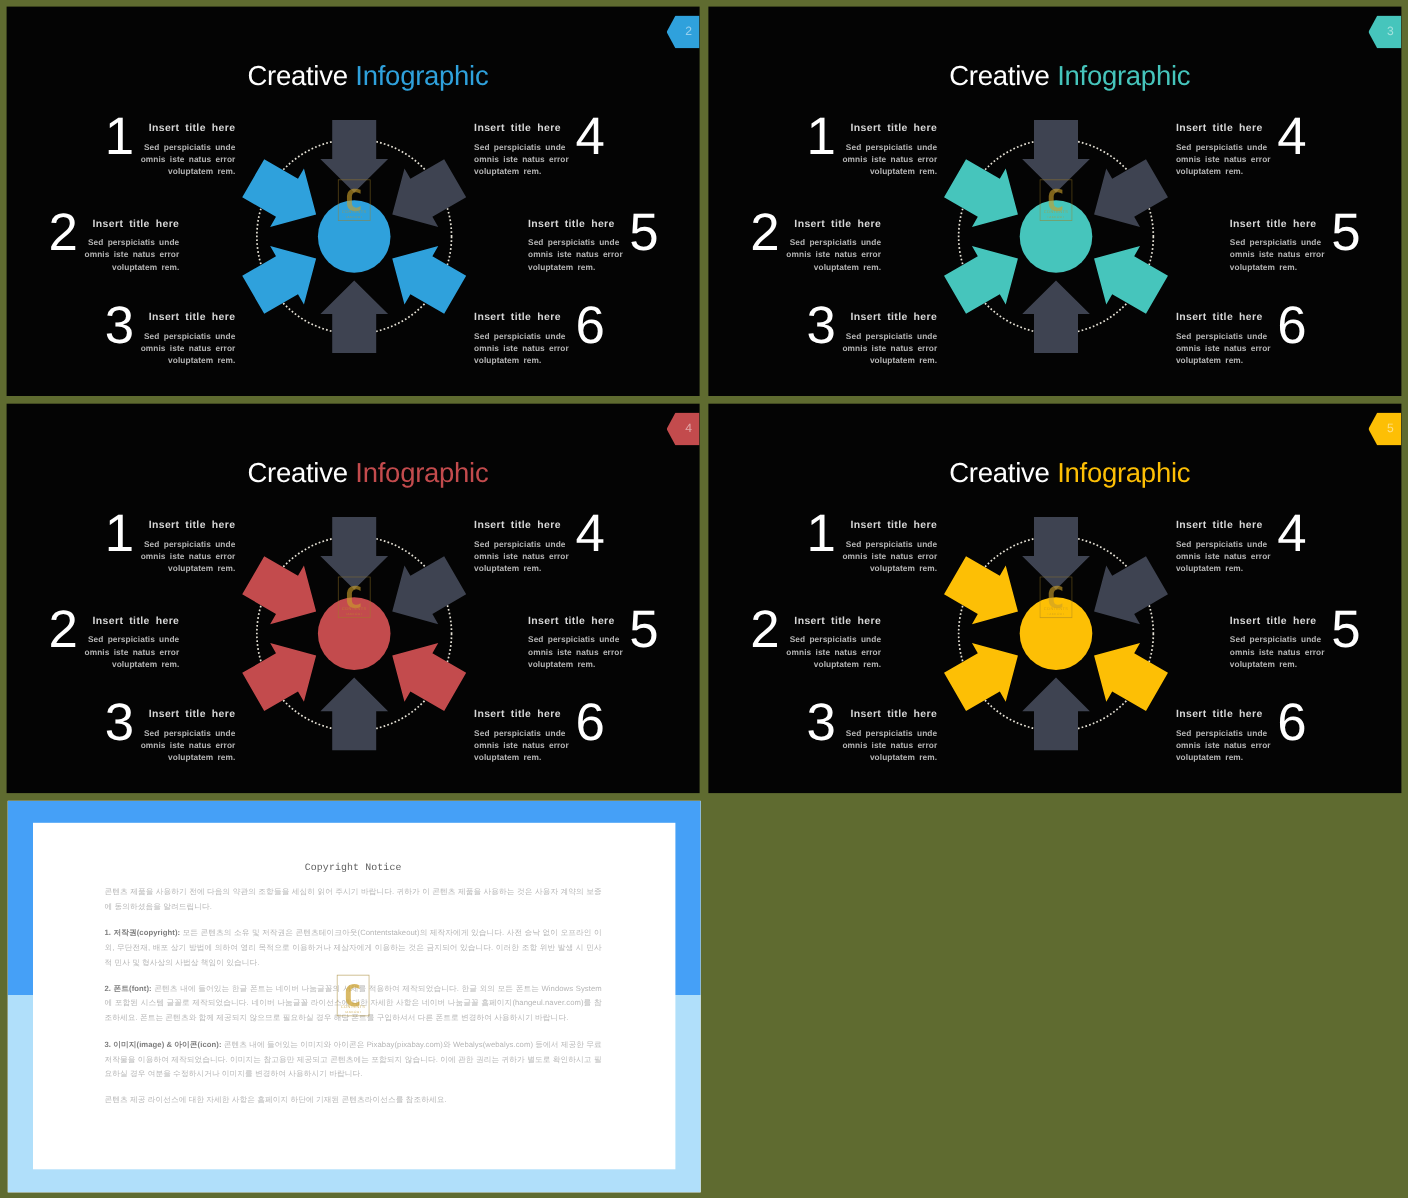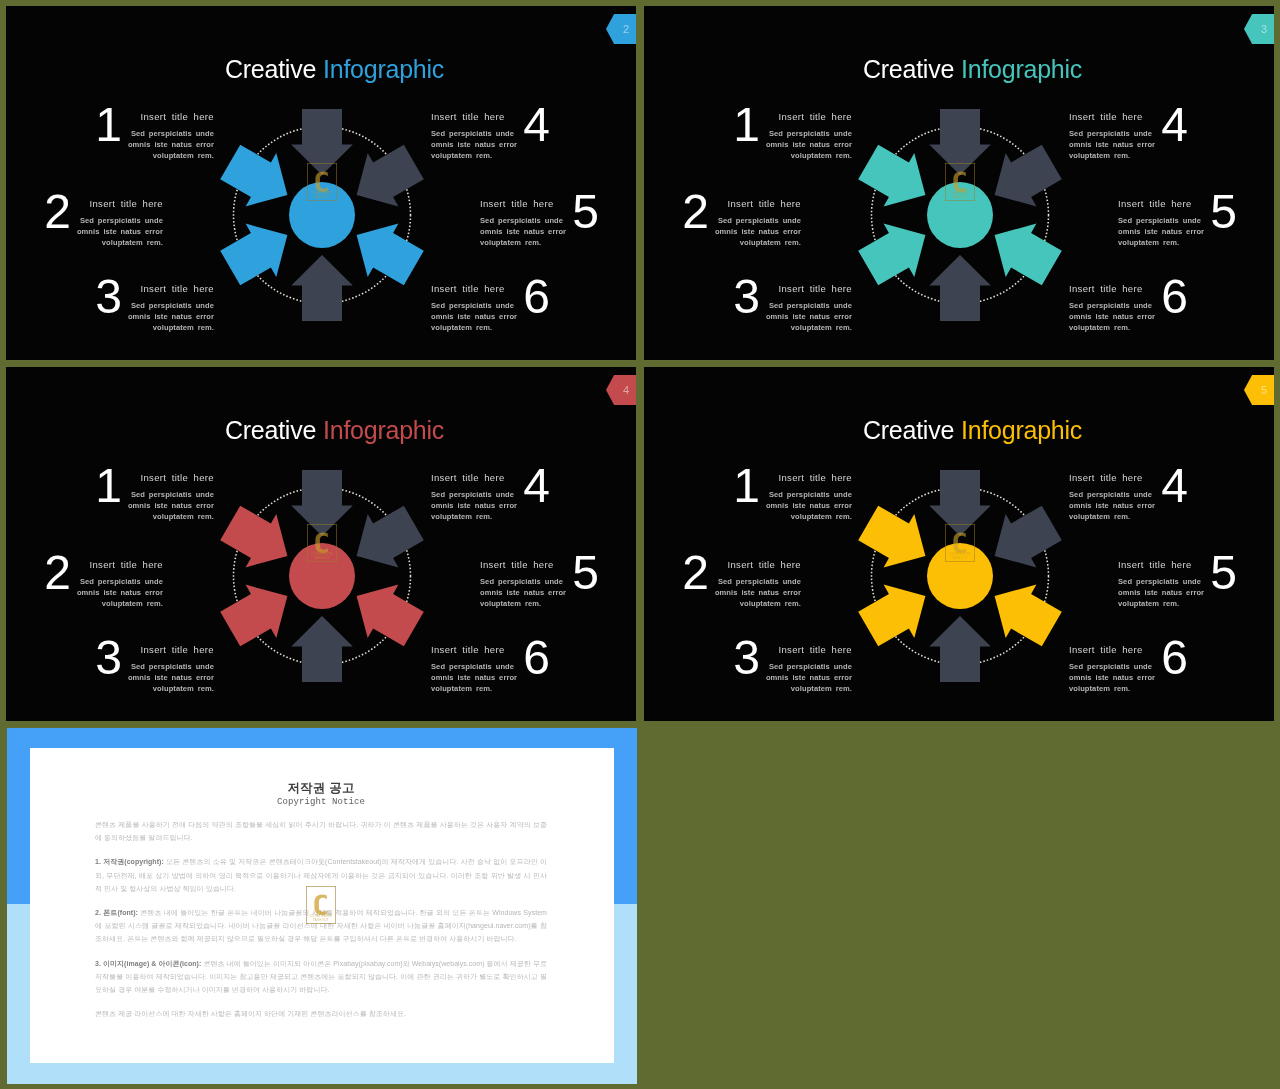--- a/index.html
+++ b/index.html
@@ -21,21 +21,21 @@
      opacity:.5;line-height:12px;}
 
   
   .title{position:absolute;left:0;right:0;top:48px;text-align:center;
      font-size:25px;font-weight:400;letter-spacing:-0.25px;color:#ffffff;white-space:nowrap;line-height:30px;padding-left:27px;}
   .title .accent{margin-left:7px;}
 
   
   .item{position:absolute;width:104px;}
   .item .ttl{font-size:9.5px;color:#d6d6d6;letter-spacing:.35px;word-spacing:2.4px;white-space:nowrap;
-     line-height:11px;font-weight:400;}
+     line-height:11px;font-weight:700;}
   .item .bod{font-size:7.55px;color:#b4b4b4;letter-spacing:.08px;word-spacing:1.7px;line-height:11.1px;
      margin-top:6px;font-weight:bold;}
   .item .nm{position:absolute;font-size:48px;color:#ffffff;line-height:48px;
      font-weight:300;top:-10px;width:40px;text-align:center;}
   .item.left{text-align:right;}
   .item.left .nm{left:-21.5px;}
   .item.right{text-align:left;}
   .item.right .nm{right:-21.5px;}
   .i1{left:104px;top:105px;}
   .i2{left:53px;top:192px;}
@@ -269,21 +269,20 @@
 <div class="item right i6">
       <div class="nm">6</div>
       <div class="ttl">Insert title here</div>
       <div class="bod">Sed perspiciatis unde omnis iste natus error voluptatem rem.</div>
     </div>
 </div>
 <div class="slide s5">
 <div class="cp-frame"></div>
 <div class="cp-paper">
  <div class="cp-inner">
-  <div class="cp-title-ko">저작권 공고</div>
   <div class="cp-title-en">Copyright Notice</div>
   <div class="cp-p">콘텐츠 제품을 사용하기 전에 다음의 약관의 조항들을 세심히 읽어 주시기 바랍니다. 귀하가 이 콘텐츠 제품을 사용하는 것은 사용자 계약의 보증에 동의하셨음을 알려드립니다.</div>
   <div class="cp-p"><b>1. 저작권(copyright):</b><span> 모든 콘텐츠의 소유 및 저작권은 콘텐츠테이크아웃(Contentstakeout)의 제작자에게 있습니다. 사전 승낙 없이 오프라인 이외, 무단전재, 배포 상기 방법에 의하여 영리 목적으로 이용하거나 제삼자에게 이용하는 것은 금지되어 있습니다. 이러한 조항 위반 발생 시 민사적 민사 및 형사상의 사법상 책임이 있습니다.</span></div>
   <div class="cp-p"><b>2. 폰트(font):</b><span> 콘텐츠 내에 들어있는 한글 폰트는 네이버 나눔글꼴의 서체를 적용하여 제작되었습니다. 한글 외의 모든 폰트는 Windows System에 포함된 시스템 글꼴로 제작되었습니다. 네이버 나눔글꼴 라이선스에 대한 자세한 사항은 네이버 나눔글꼴 홈페이지(hangeul.naver.com)를 참조하세요. 폰트는 콘텐츠와 함께 제공되지 않으므로 필요하실 경우 해당 폰트를 구입하셔서 다른 폰트로 변경하여 사용하시기 바랍니다.</span></div>
   <div class="cp-p"><b>3. 이미지(image) &amp; 아이콘(icon):</b><span> 콘텐츠 내에 들어있는 이미지와 아이콘은 Pixabay(pixabay.com)와 Webalys(webalys.com) 등에서 제공한 무료 저작물을 이용하여 제작되었습니다. 이미지는 참고용만 제공되고 콘텐츠에는 포함되지 않습니다. 이에 관한 권리는 귀하가 별도로 확인하시고 필요하실 경우 여분을 수정하시거나 이미지를 변경하여 사용하시기 바랍니다.</span></div>
   <div class="cp-p">콘텐츠 제공 라이선스에 대한 자세한 사항은 홈페이지 하단에 기재된 콘텐츠라이선스를 참조하세요.</div>
  </div>
 <svg class="wm wm-doc" style="left:276px;top:138px;width:30.0px;height:38.0px;" viewBox="0 0 30 38">
         <rect x="0.4" y="0.4" width="29.2" height="37.2" fill="none" stroke="#a07f26" stroke-width="0.8"></rect>
         <path d="M20.8 9.6 L20.8 13.2 Q18.2 11.4 16.0 11.8 Q13.2 12.3 12.9 15.4 L12.9 22.1 Q13.2 25.2 16.0 25.7 Q18.2 26.1 20.8 24.3 L20.8 27.9 Q17.3 29.4 14.2 28.8 Q8.9 27.9 8.4 22.4 L8.4 15.1 Q8.9 9.6 14.2 8.7 Q17.3 8.1 20.8 9.6 Z" fill="#cb9f2a" style="fill: rgb(203, 159, 42);"></path>

